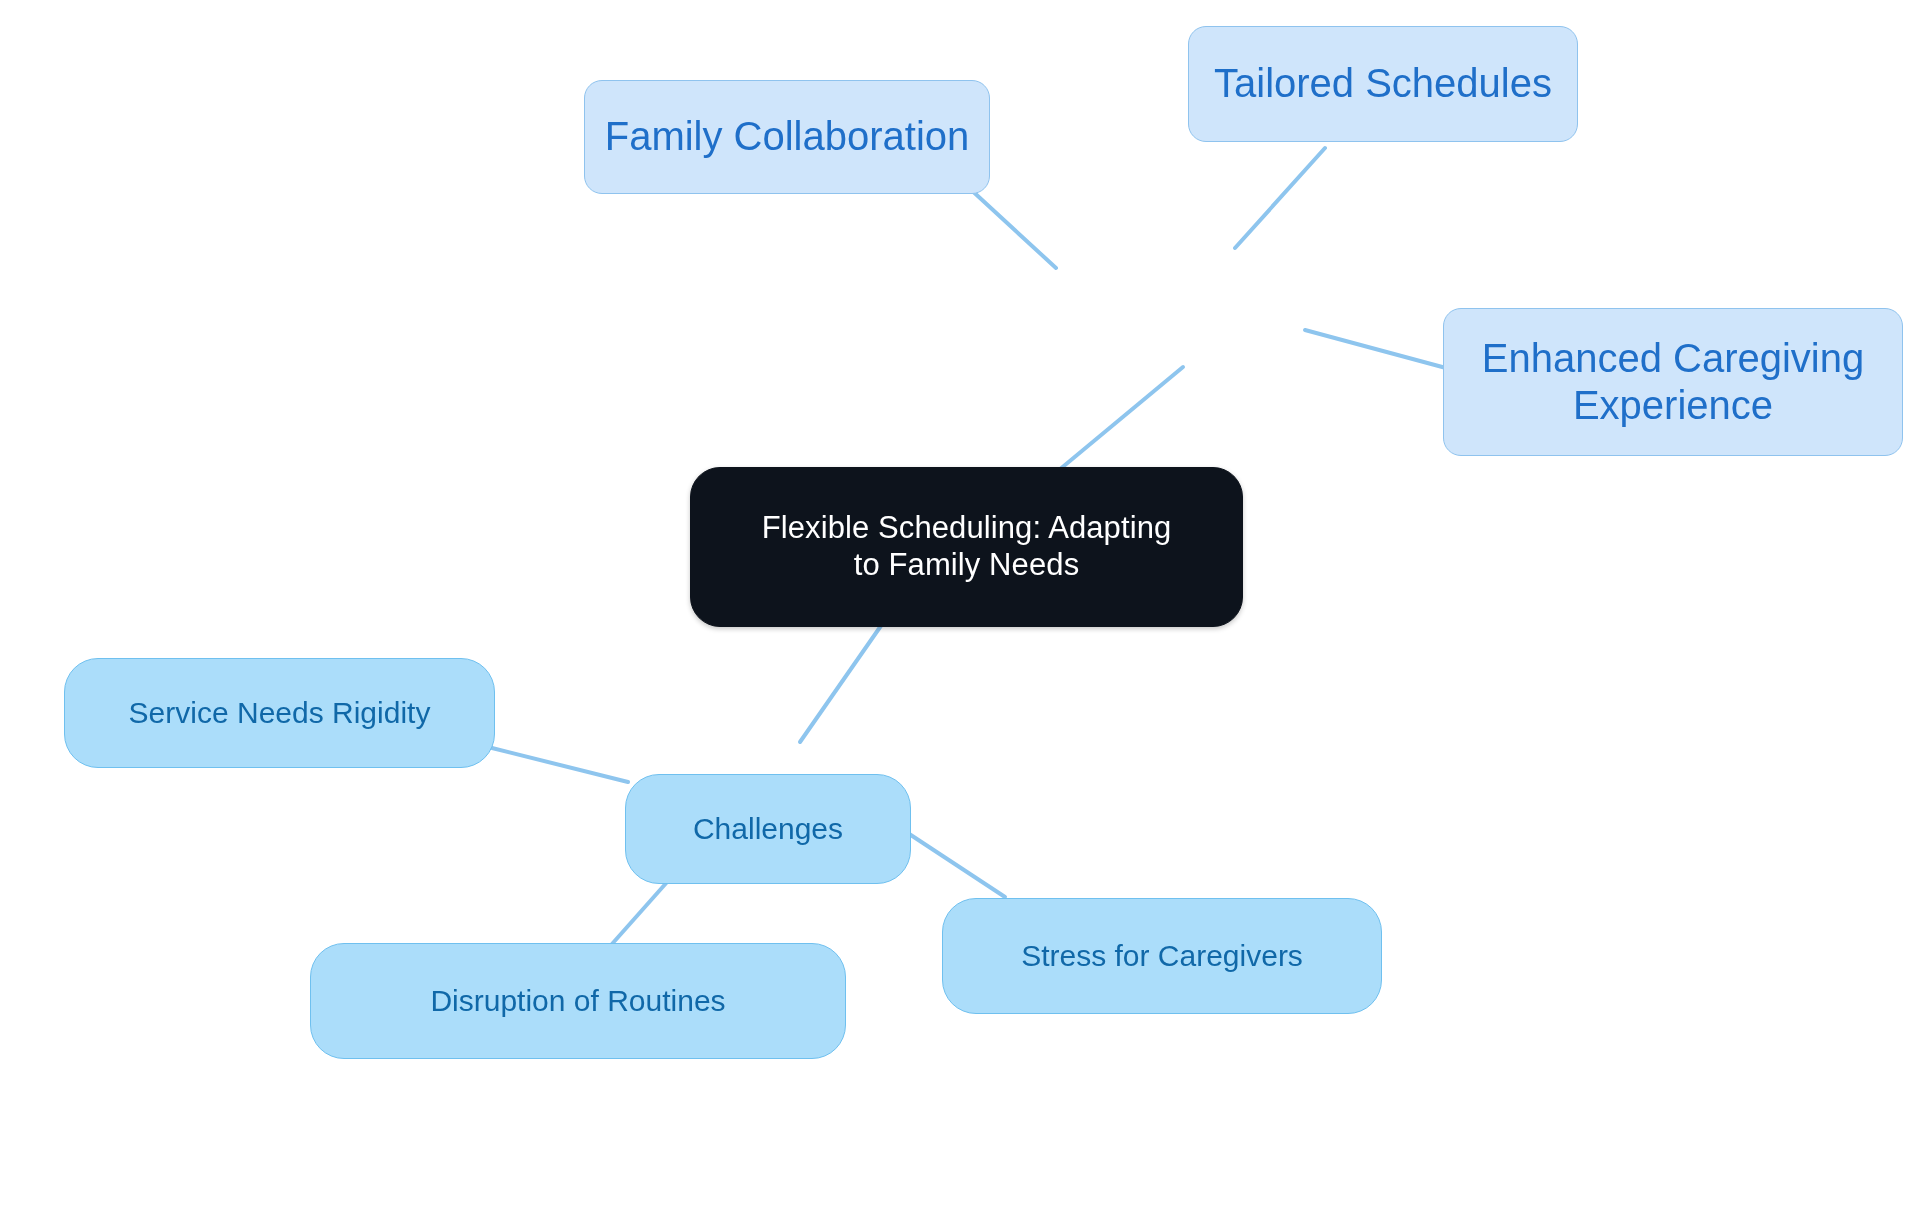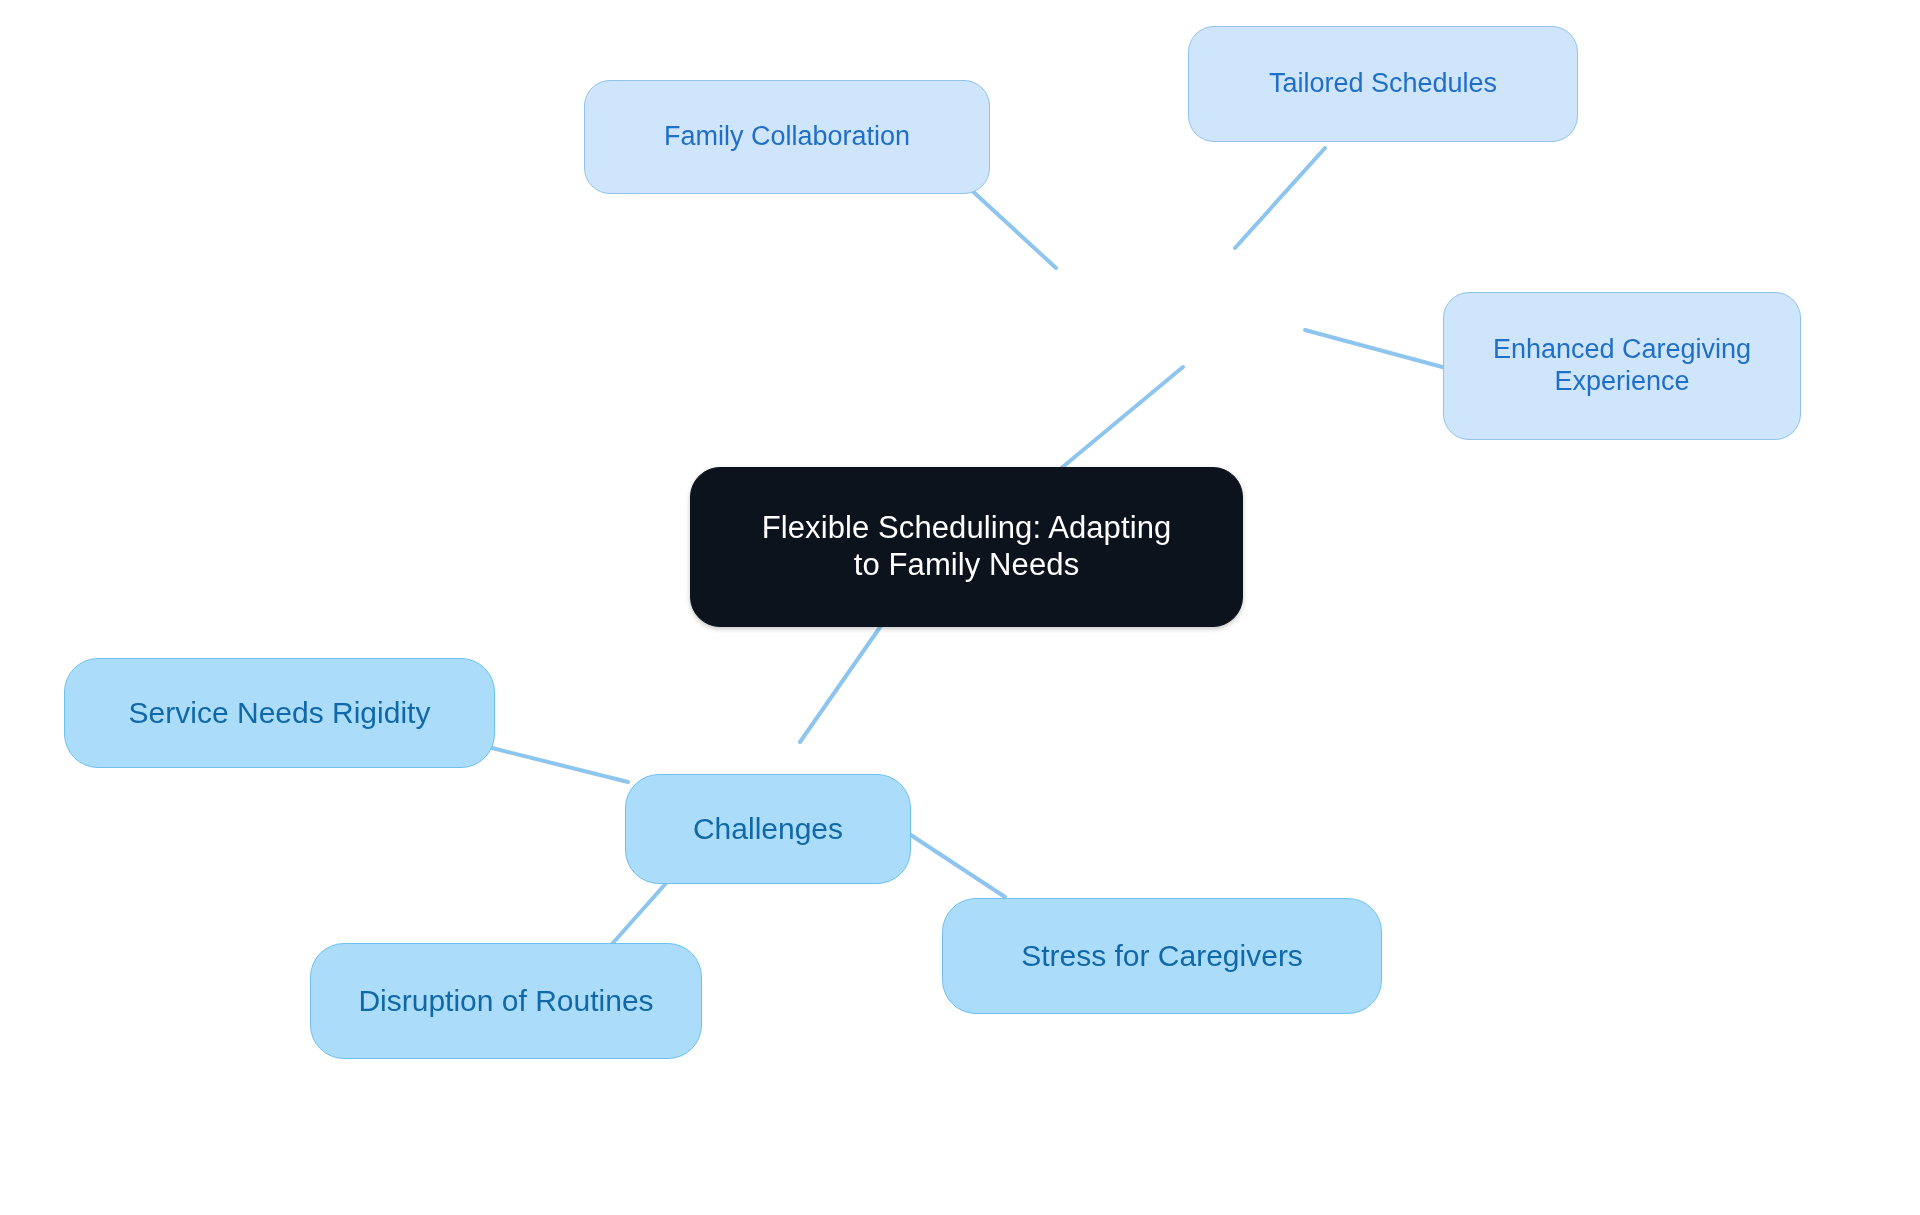--- a/index.html
+++ b/index.html
@@ -48,22 +48,22 @@
     letter-spacing: 0.1px;
     box-shadow: 0 2px 5px rgba(0,0,0,0.22);
     border: 1px solid #0d131c;
   }
 
   
   .node.pale {
     background: #cfe5fb;
     border: 1.6px solid #8fc3ee;
     color: #1f6fc9;
-    border-radius: 26px;
-    font-size: 27px;
+    border-radius: 18px;
+    font-size: 40px;
   }
 
   
   .node.sky {
     background: #abddfa;
     border: 1.6px solid #6fc0ef;
     color: #1068a8;
     border-radius: 34px;
     font-size: 30px;
   }
@@ -106,25 +106,25 @@
   </svg>
 
   <div class="node root" style="left: 690px; top: 467px; width: 553px; height: 160px; background: rgb(13, 19, 28); border-color: rgb(13, 19, 28); color: rgb(255, 255, 255);">Flexible Scheduling: Adapting
 to Family Needs</div>
 
 
   <div class="node pale" style="left:584px; top:80px; width:406px; height:114px;">Family Collaboration</div>
 
   <div class="node pale" style="left:1188px; top:26px; width:390px; height:116px;">Tailored Schedules</div>
 
-  <div class="node pale" style="left:1443px; top:292px; width:358px; height:148px;">Enhanced Caregiving
+  <div class="node pale" style="left:1443px; top:308px; width:460px; height:148px;">Enhanced Caregiving
 Experience</div>
 
   <div class="node sky" style="left: 625px; top: 742px; width: 286px; height: 110px; background: rgb(171, 221, 250); border-color: rgb(111, 192, 239); color: rgb(16, 104, 168); margin-top: 32px;">Challenges</div>
 
   <div class="node sky" style="left:64px; top:658px; width:431px; height:110px;">Service Needs Rigidity</div>
 
-  <div class="node sky" style="left:310px; top:943px; width:392px; height:116px;">Disruption of Routines</div>
+  <div class="node sky" style="left:310px; top:943px; width:536px; height:116px;">Disruption of Routines</div>
 
   <div class="node sky" style="left:942px; top:898px; width:440px; height:116px;">Stress for Caregivers</div>
 
 
 </div>
 
 </body></html>

